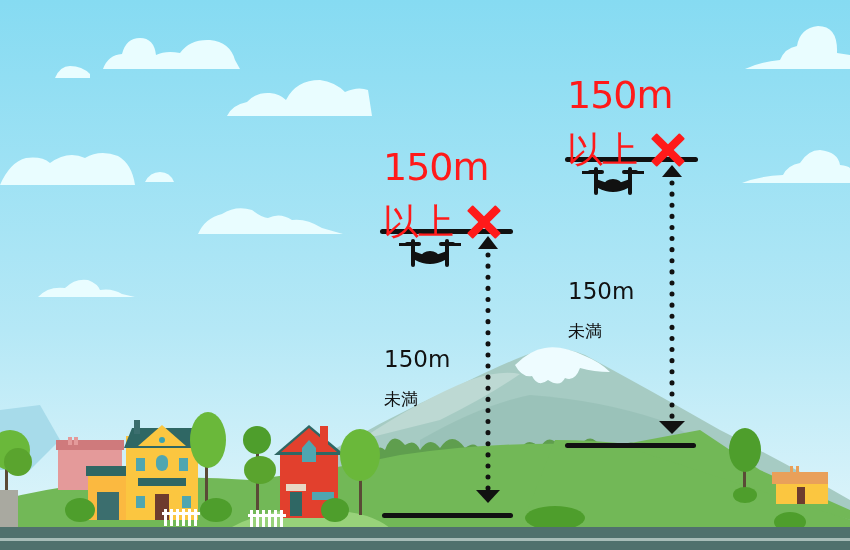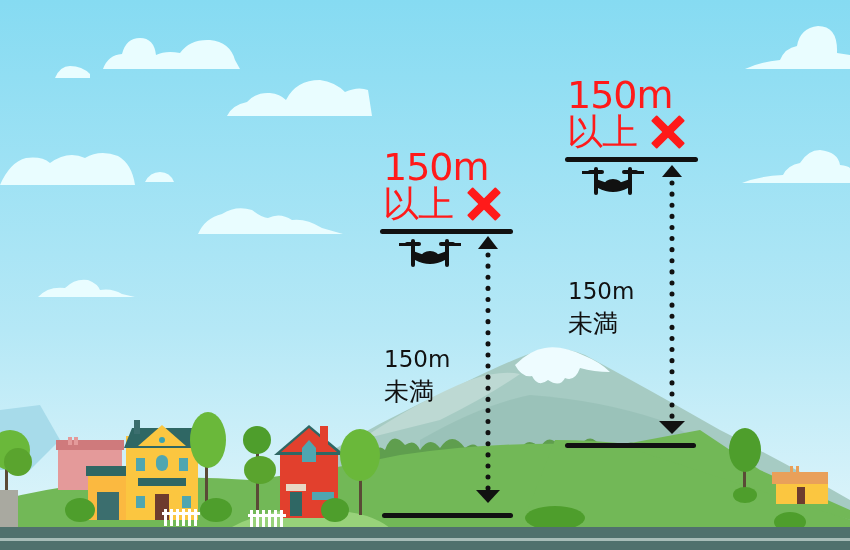--- a/index.html
+++ b/index.html
@@ -1,23 +1,23 @@
 <!DOCTYPE html>
 <html><head>
 <meta charset="utf-8">
 <style>
   html, body { margin:0; padding:0; }
   body { width:850px; height:550px; overflow:hidden; position:relative;
          font-family:"DejaVu Sans","Liberation Sans",sans-serif; }
   #scene { position:absolute; left:0; top:0; width:850px; height:550px; }
   .label { position:absolute; font-weight:normal; line-height:1; white-space:nowrap; }
   .red-label { color:#ff1a1a; font-size:38px; letter-spacing:-1px; }
-  .red-label .l2 { font-size:36px; display:flex; align-items:center; gap:14px; margin-top:0; }
+  .red-label .l2 { font-size:36px; display:flex; align-items:center; gap:14px; margin-top:18px; }
   .black-label { color:#111; font-size:23px; }
-  .black-label .l2 { font-size:25px; margin-top:8px; }
+  .black-label .l2 { font-size:17px; margin-top:20px; }
   .cross { display:inline-block; position:relative; width:34px; height:34px; }
   .cross::before, .cross::after { content:""; position:absolute; left:-3px; top:13px; width:40px; height:8px; background:#ff1a1a; border-radius:1px; }
   .cross::before { transform:rotate(45deg); }
   .cross::after { transform:rotate(-45deg); }
 </style>
 </head>
 <body>
 
 <svg id="scene" viewBox="0 0 850 550" width="850" height="550" xmlns="http://www.w3.org/2000/svg">
   <defs>

